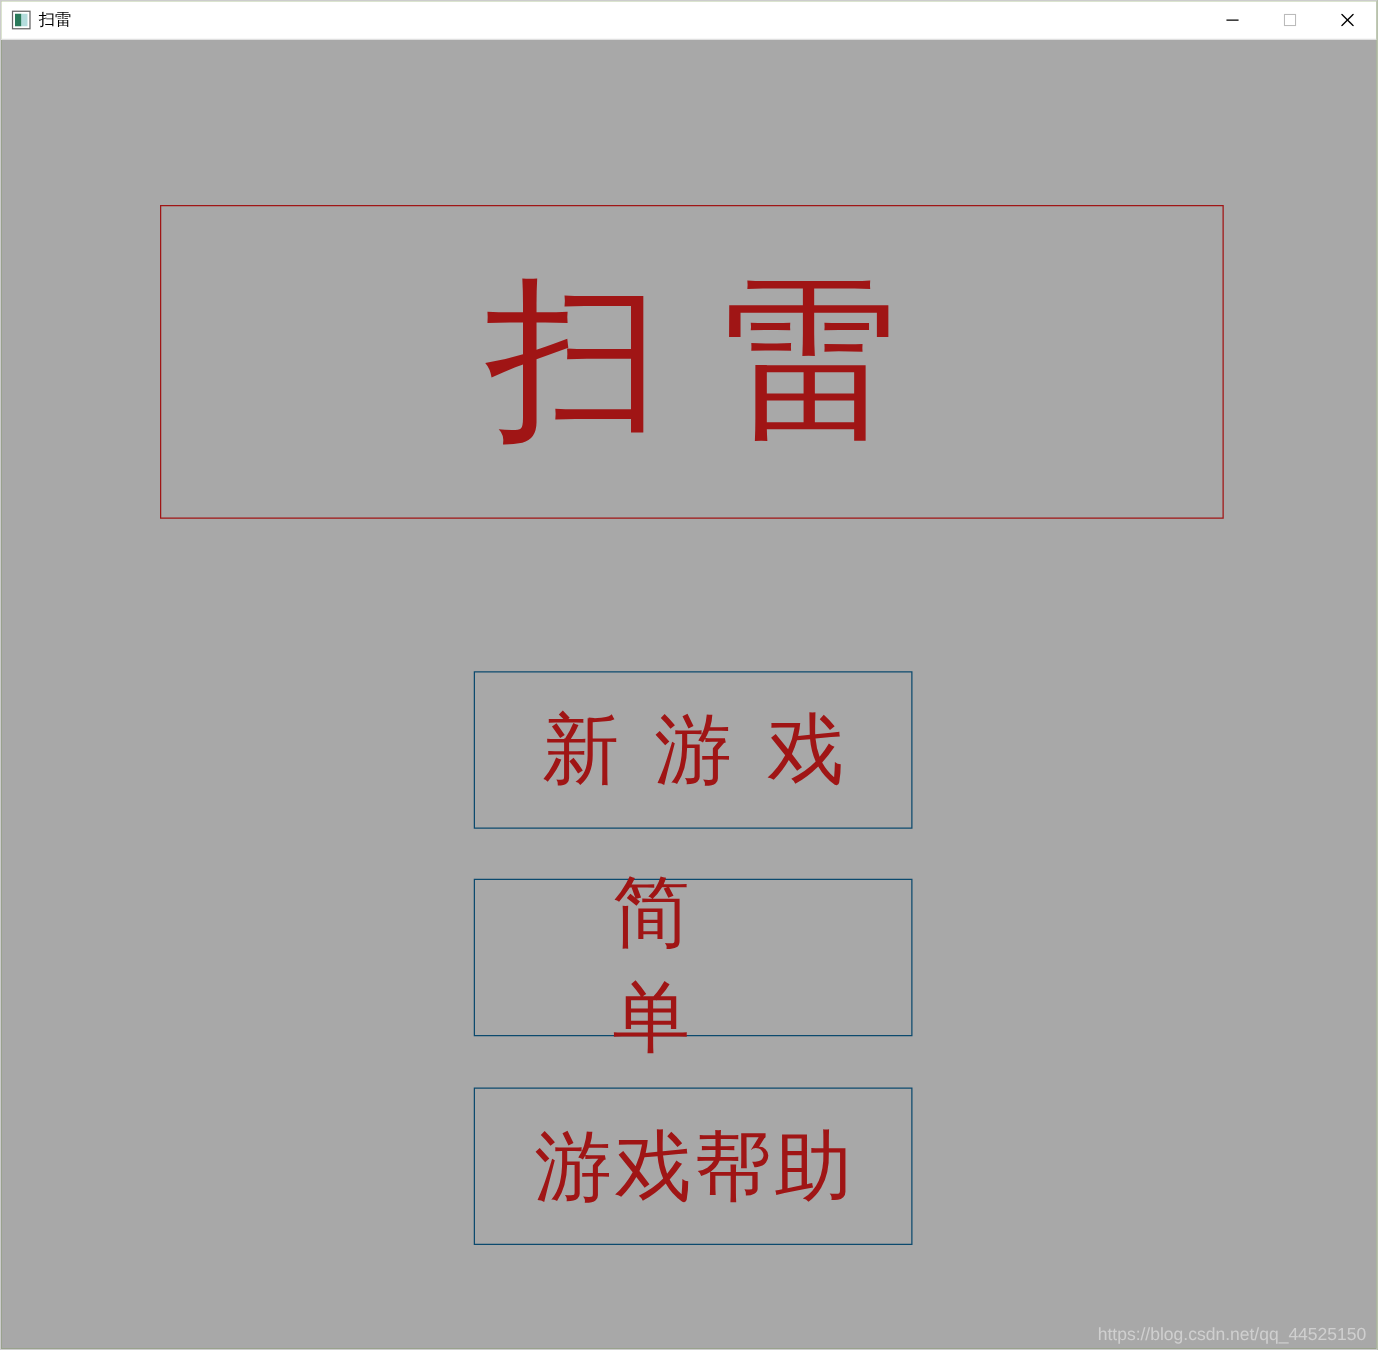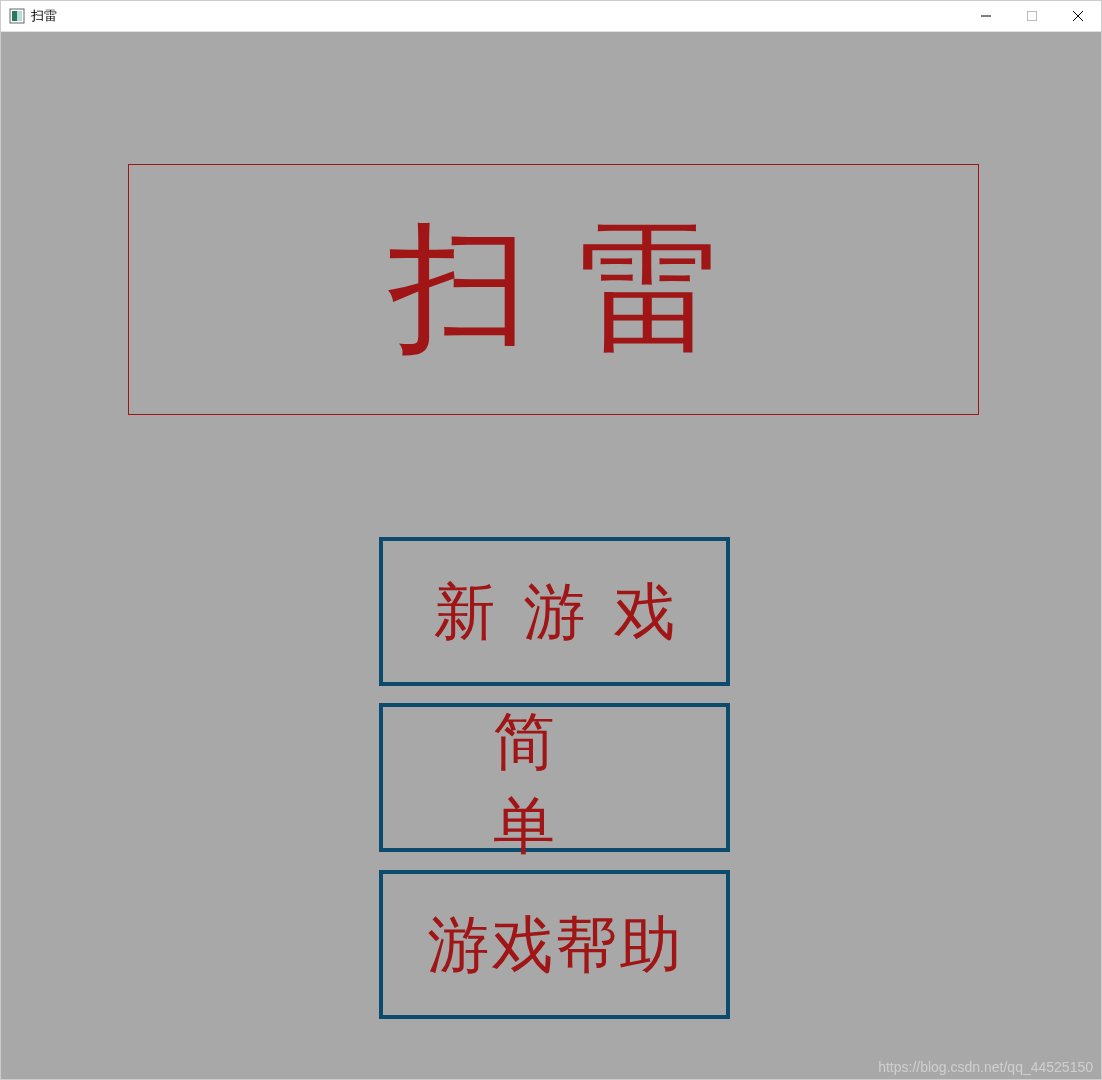--- a/index.html
+++ b/index.html
@@ -82,22 +82,22 @@
       font-size: 140px;
       color: #a01515;
       letter-spacing: 50px;
       padding-left: 50px;
       font-weight: normal;
       font-family: "SimSun", "NSimSun", "宋体", serif;
     }
     .menu-button {
       position: absolute;
       width: 351px;
-      height: 149px;
-      border: 4px solid #0c4a6e;
+      height: 126px;
+      border: 1px solid #0c4a6e;
       display: flex;
       align-items: center;
       justify-content: center;
       background: transparent;
       cursor: pointer;
       font-family: "SimSun", "NSimSun", "宋体", serif;
     }
     .menu-button span {
       font-size: 62px;
       color: #a01515;

